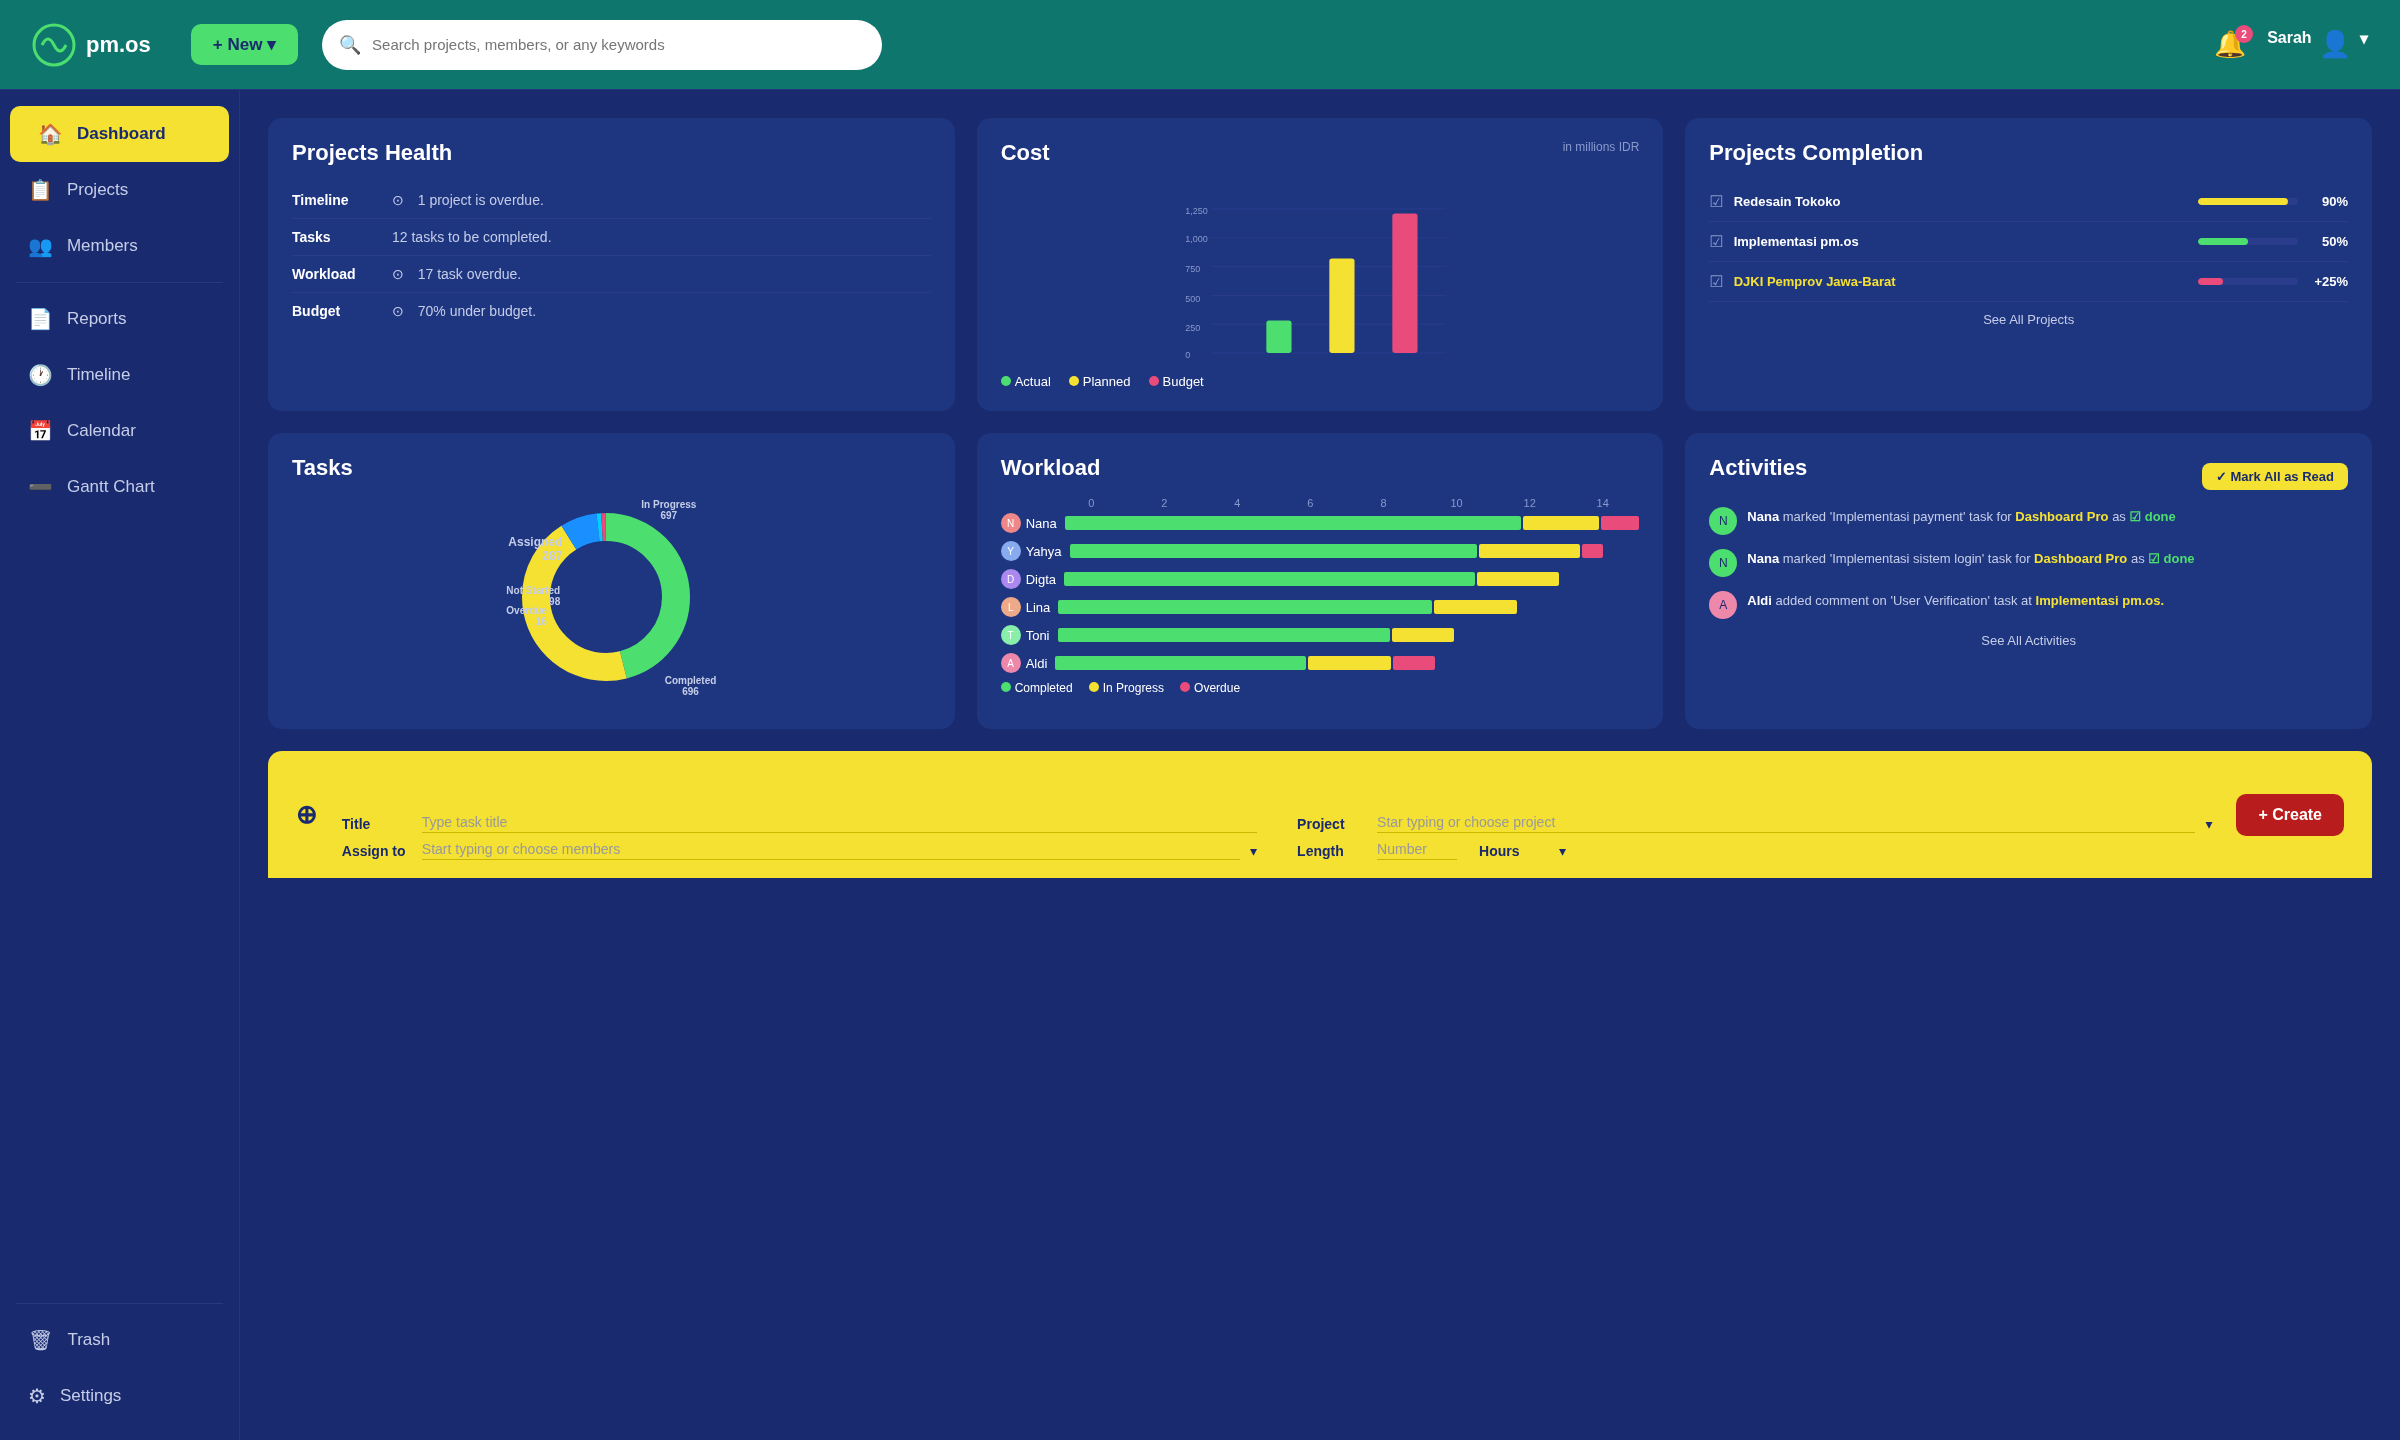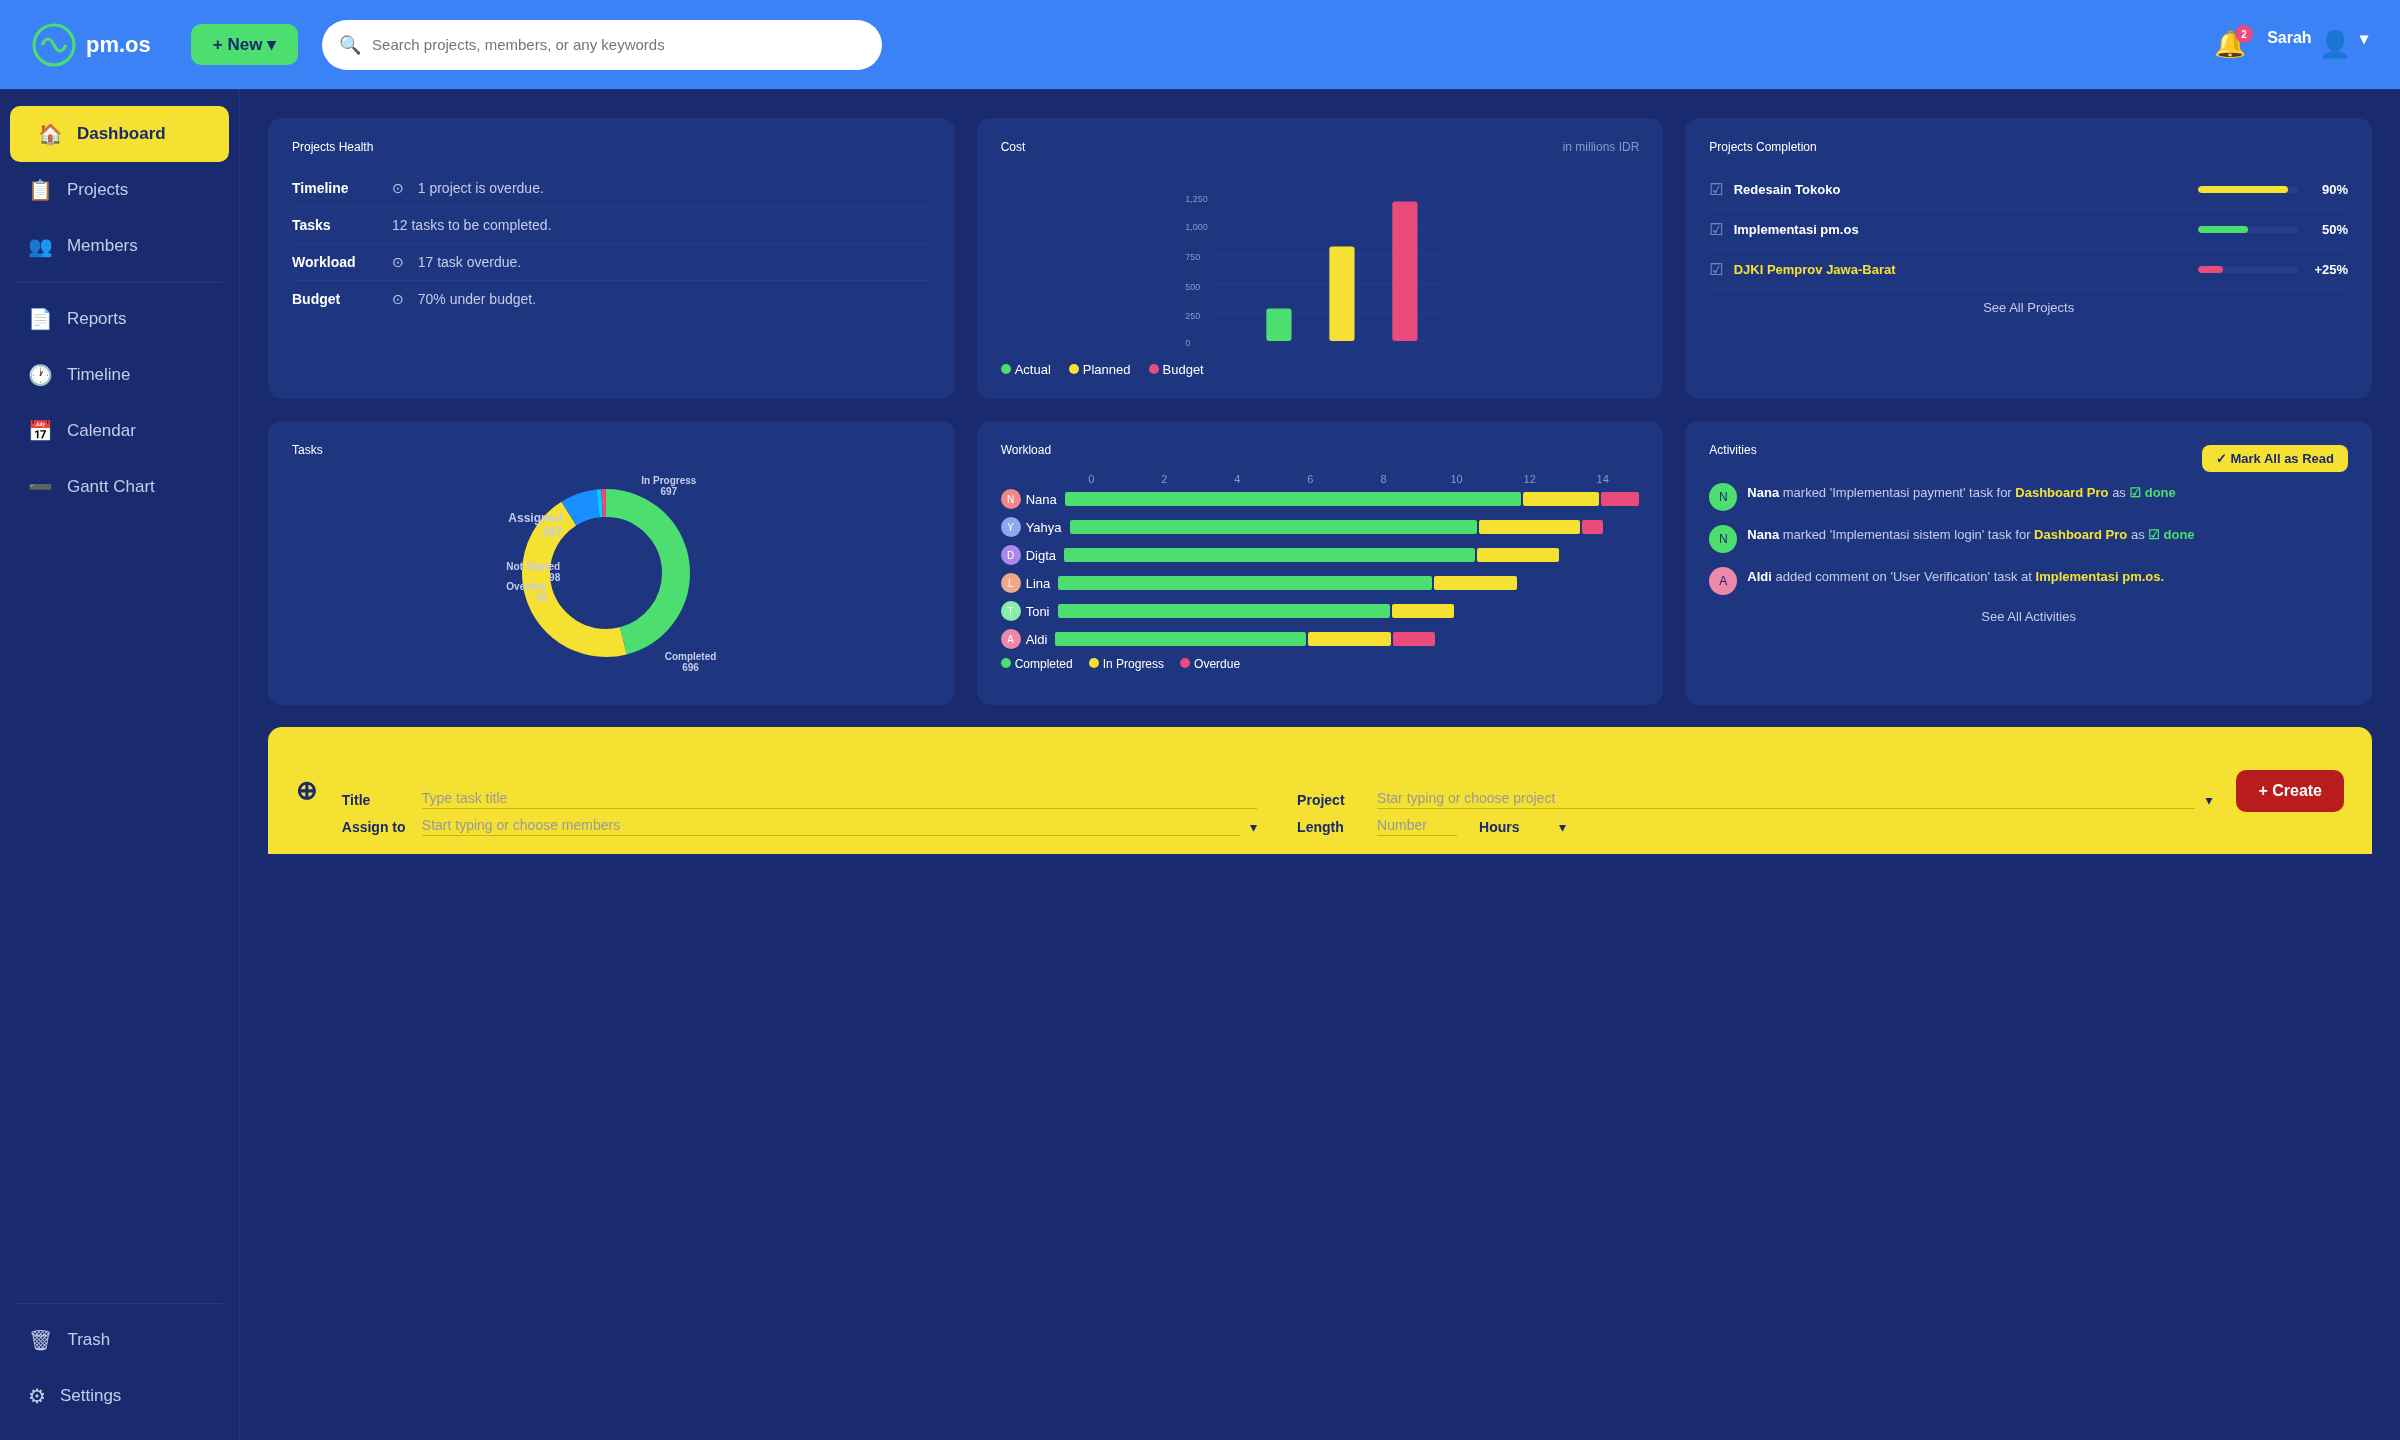--- a/index.html
+++ b/index.html
@@ -1,20 +1,20 @@
 <!DOCTYPE html>
 <html><head>
   <meta charset="utf-8">
   <style>
     * { box-sizing: border-box; margin: 0; padding: 0; }
     body { font-family: 'Segoe UI', Arial, sans-serif; background: #1a2a6e; color: #fff; min-height: 100vh; display: flex; flex-direction: column; }
 
     
     .topnav {
-      background: #3b82f6;
+      background: #0f766e;
       display: flex; align-items: center; gap: 24px;
       padding: 0 32px; height: 90px; border-bottom: 1px solid #243580;
       flex-shrink: 0;
     }
     .logo { display: flex; align-items: center; gap: 10px; margin-right: 16px; }
     .logo-icon { width: 44px; height: 44px; }
     .logo-text { font-size: 22px; font-weight: 700; color: #fff; }
     .new-btn {
       background: #4cde6e; color: #1a2a6e; border: none; border-radius: 10px;
       padding: 10px 22px; font-size: 17px; font-weight: 700; cursor: pointer;
@@ -64,21 +64,21 @@
     }
 
     
     .grid-3 { display: grid; grid-template-columns: 1fr 1fr 1fr; gap: 22px; }
     .grid-2 { display: grid; grid-template-columns: 1fr 1fr 1fr; gap: 22px; }
 
     
     .card {
       background: #1e3580; border-radius: 14px; padding: 22px 24px;
     }
-    .card-title { font-size: 12px; font-weight: 400; margin-bottom: 16px; }
+    .card-title { font-size: 22px; font-weight: 700; margin-bottom: 16px; }
 
     
     .health-row { display: flex; align-items: baseline; gap: 10px; padding: 10px 0; border-bottom: 1px solid #2a3d8c; font-size: 14px; }
     .health-row:last-child { border-bottom: none; }
     .health-label { font-weight: 700; min-width: 90px; color: #fff; }
     .health-val { color: #c5cde8; }
     .circle-icon { color: #c5cde8; margin-right: 4px; }
 
     
     .cost-card { position: relative; }

